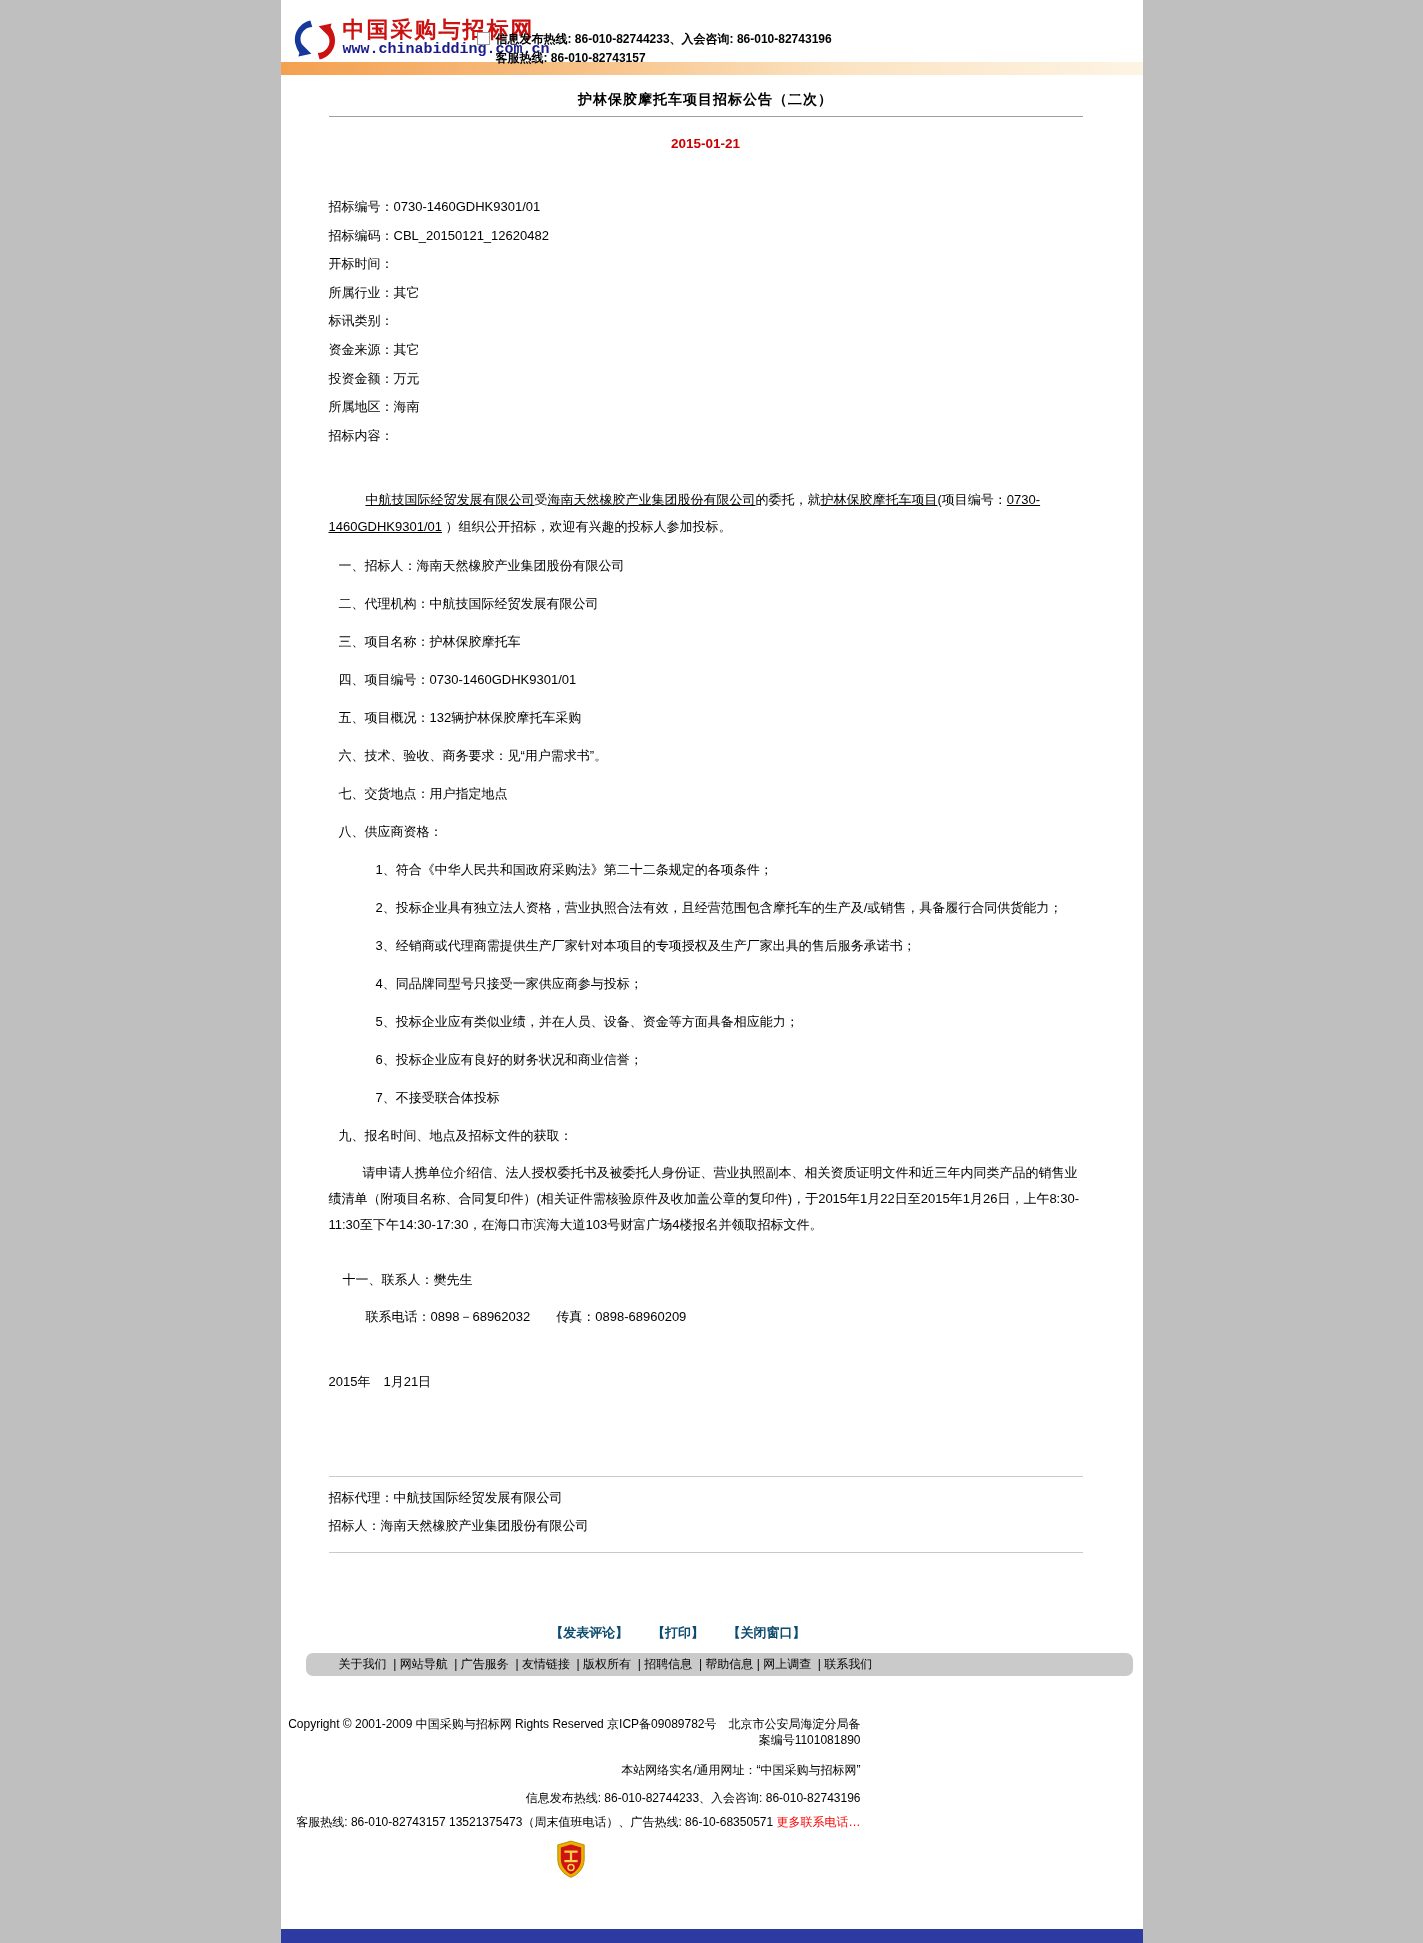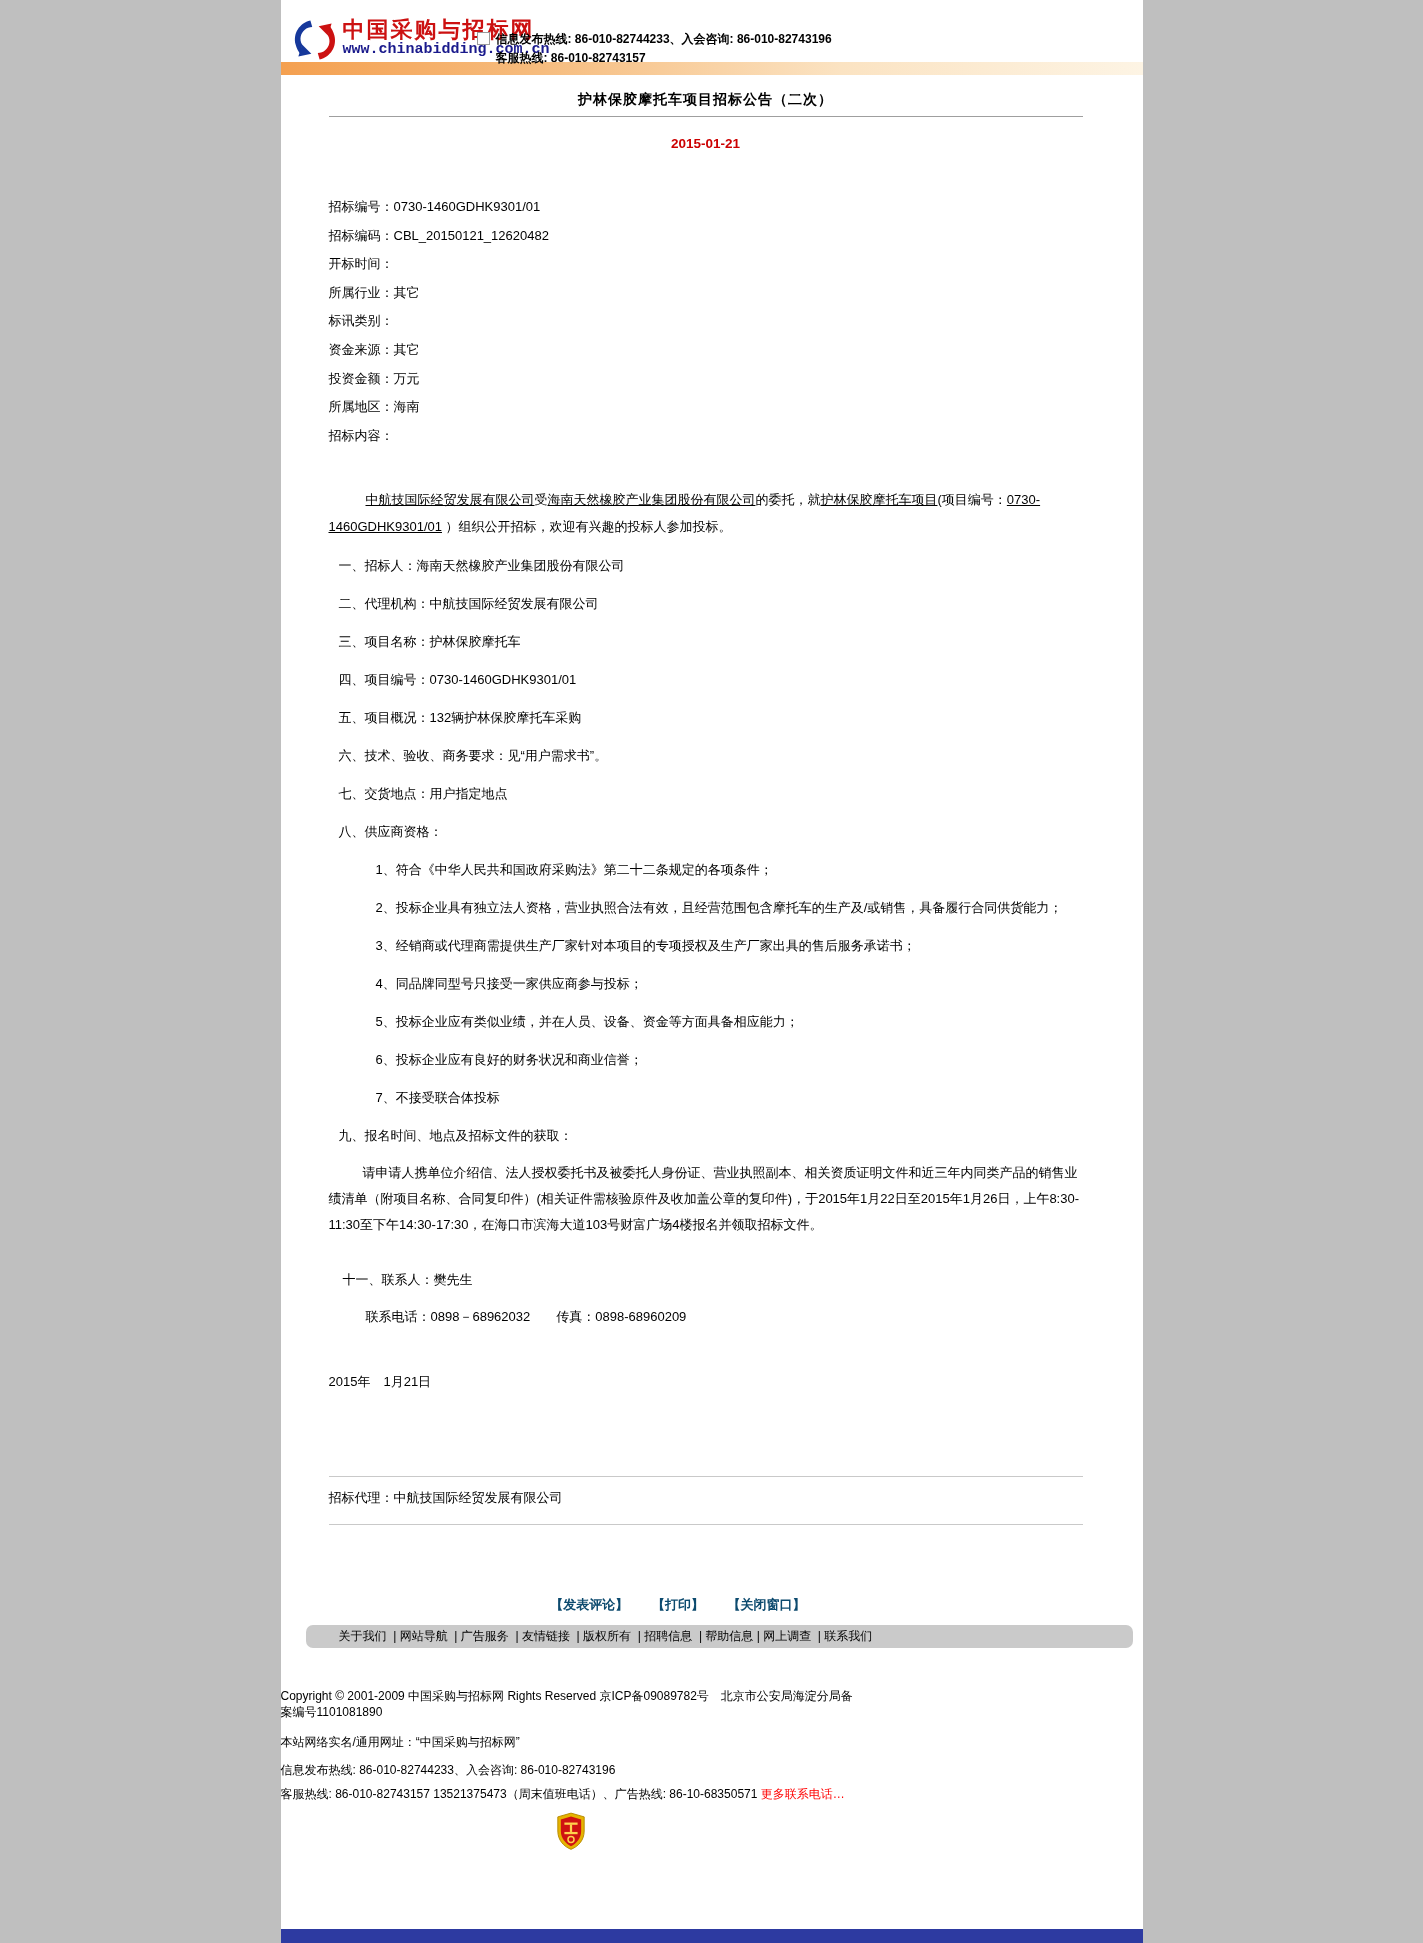--- a/index.html
+++ b/index.html
@@ -46,21 +46,21 @@
   .agency-block { padding-top:7px; }
   .agency-line { line-height:28px; }
   .rule-bottom { margin-top:12px; }
 
   
   .actions { margin-top:73px; width:477px; text-align:right; font-size:13px; font-weight:bold; line-height:14px; }
   .action { text-decoration:none; color:#0c4a6e; margin-left:20px; cursor:pointer; }
   .navbar { margin:13px 10px 0 25px; height:23px; background:#cacaca; font-size:12px; line-height:23px; padding-left:33px; white-space:nowrap;border-radius:7px; }
   .navlink { color:#000; text-decoration:none; cursor:pointer; }
   .navsep { white-space:pre; }
-  .footer { width:580px; text-align:left; margin-top:40px; font-size:12px; }
+  .footer { width:580px; text-align:right; margin-top:40px; font-size:12px; }
   .f-line { line-height:16px; }
   .f-copy { margin-bottom:14px; }
   .f-alias { margin-bottom:12px; }
   .f-hot1 { margin-bottom:8px; }
   .more-red { color:#ff0000; cursor:pointer; text-decoration:none; }
   .badge-wrap { width:580px; text-align:center; margin-top:10px; }
   .badge-icon { width:32px; height:38px; cursor:pointer; }
   .blue-bar { position:absolute; left:0; right:0; bottom:0; height:14px; background:#2d3aa1; }
 </style>
 </head>
@@ -161,20 +161,21 @@
 
 
     <div class="clause11">十一、联系人：樊先生</div>
     <div class="phone-line">联系电话：0898－68962032　　传真：0898-68960209</div>
 
     <div class="sign-date">2015年　1月21日</div>
 
     <hr class="agency-rule rule-top">
     <div class="agency-block">
       <div class="agency-line">招标代理：中航技国际经贸发展有限公司</div>
+      <div class="agency-line">招标人：海南天然橡胶产业集团股份有限公司</div>
     </div>
     <hr class="agency-rule rule-bottom">
 
     <div class="actions">
       
     
         <a class="action">【发表评论】</a>
       
         <a class="action">【打印】</a>
       

